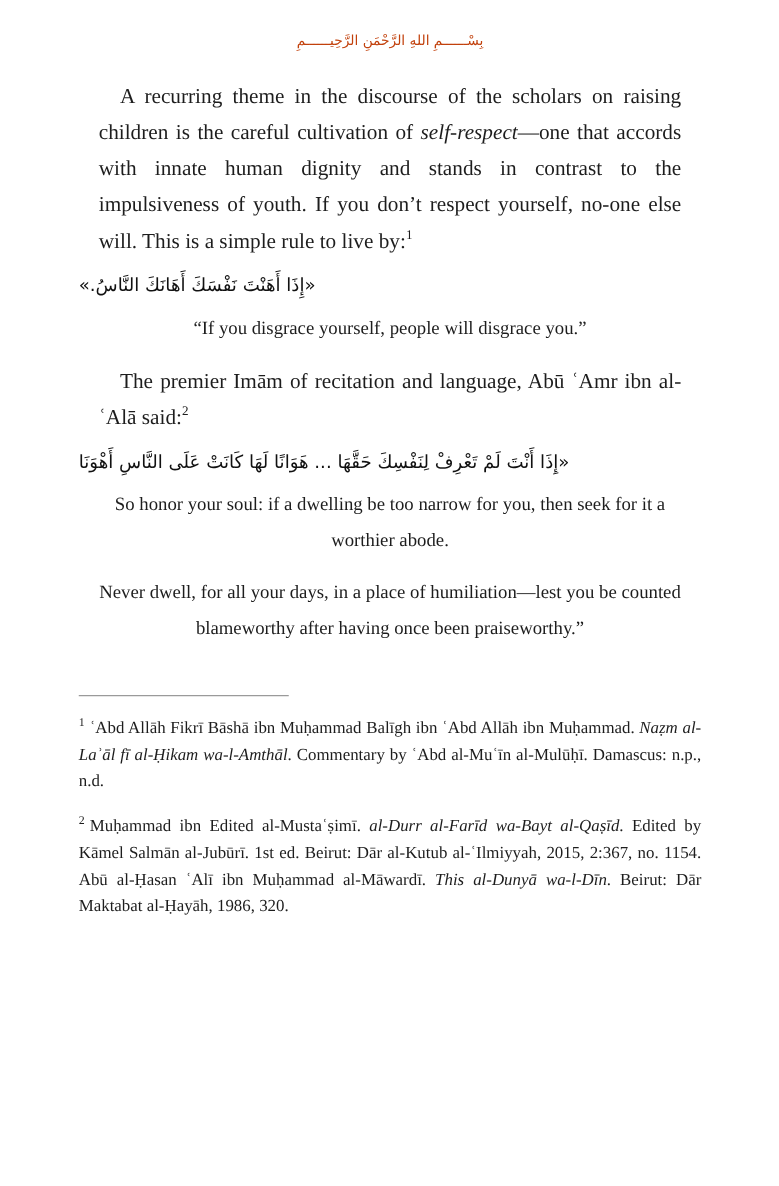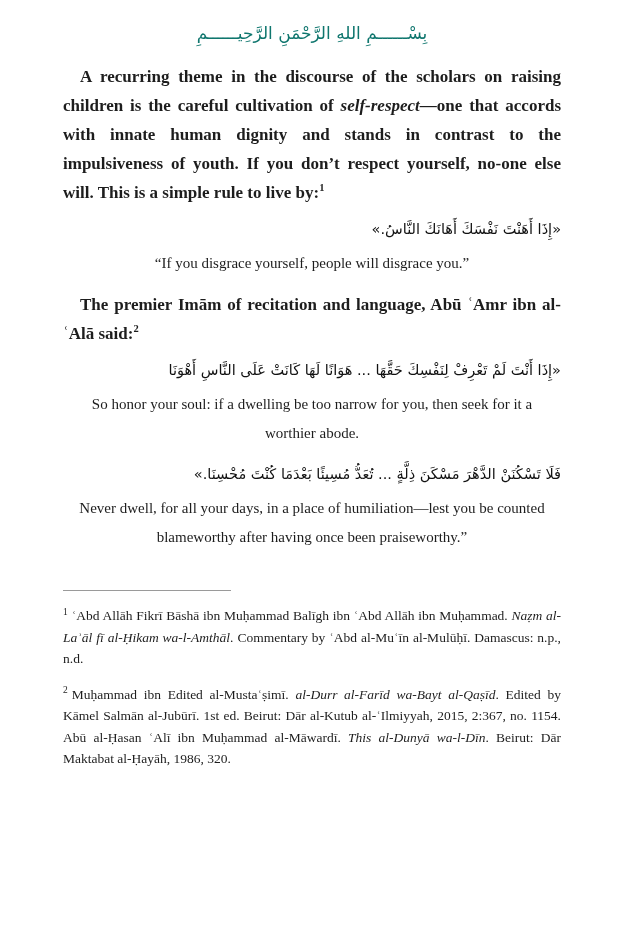--- a/index.html
+++ b/index.html
@@ -10,38 +10,37 @@
     padding:16px 62px 0 63px;
     background:#ffffff;
     font-family:"Liberation Serif","DejaVu Serif",serif;
     color:#1d1d1d;
     overflow:hidden;
   }
   .bismillah {
     text-align:center;
     direction:rtl;
     font-family:"DejaVu Sans",sans-serif;
-    font-size:17px;
+    font-size:11px;
     line-height:30px;
     margin:2px 0 14px;
-    color:#0f766e;
+    color:#c2410c;
   }
   p.body {
     font-size:17px;
     line-height:29px;
     text-align:justify;
-    margin:0 0 6px;
+    margin:0 16px 6px;
     text-indent:17px;
-    font-weight:bold;
   }
   .i { font-style:italic; }
   sup.ref { font-size:10.5px; line-height:0; vertical-align:super; }
   .arabic {
     direction:rtl;
-    text-align:right;
+    text-align:left;
     font-family:"DejaVu Sans",sans-serif;
     font-size:14.5px;
     line-height:28px;
     margin:8px 0 6px;
     color:#111;
   }
   .trans {
     text-align:center;
     font-size:15px;
     line-height:29px;
@@ -77,21 +76,20 @@
   <div class="trans">“If you disgrace yourself, people will disgrace you.”</div>
 
   <p class="body"><span>The premier Imām of recitation and language, Abū ʿAmr ibn al-ʿAlā said:</span><sup class="ref">2</sup></p>
 
   <div class="arabic">«إِذَا أَنْتَ لَمْ تَعْرِفْ لِنَفْسِكَ حَقَّهَا ... هَوَانًا لَهَا كَانَتْ عَلَى النَّاسِ أَهْوَنَا</div>
 
 
 
   <div class="trans">So honor your soul: if a dwelling be too narrow for you, then seek for it a worthier abode.</div>
 
-  <div class="arabic">فَلَا تَسْكُنَنْ الدَّهْرَ مَسْكَنَ ذِلَّةٍ ... تُعَدُّ مُسِيئًا بَعْدَمَا كُنْتَ مُحْسِنَا.»</div>
 
   <div class="trans">Never dwell, for all your days, in a place of humiliation—lest you be counted blameworthy after having once been praiseworthy.”</div>
 
   <hr class="fnrule">
 
   <div class="fn"><sup>1</sup><span>ʿAbd Allāh Fikrī Bāshā ibn Muḥammad Balīgh ibn ʿAbd Allāh ibn Muḥammad. </span><span class="i">Naẓm al-Laʾāl fī al-Ḥikam wa-l-Amthāl</span><span>. Commentary by ʿAbd al-Muʿīn al-Mulūḥī. Damascus: n.p., n.d.</span></div>
 
   <div class="fn"><sup>2</sup><span>Muḥammad ibn Edited al-Mustaʿṣimī. </span><span class="i">al-Durr al-Farīd wa-Bayt al-Qaṣīd</span><span>. Edited by Kāmel Salmān al-Jubūrī. 1st ed. Beirut: Dār al-Kutub al-ʿIlmiyyah, 2015, 2:367, no. 1154. Abū al-Ḥasan ʿAlī ibn Muḥammad al-Māwardī. </span><span class="i">This al-Dunyā wa-l-Dīn</span><span>. Beirut: Dār Maktabat al-Ḥayāh, 1986, 320.</span></div>
 
 </div>

